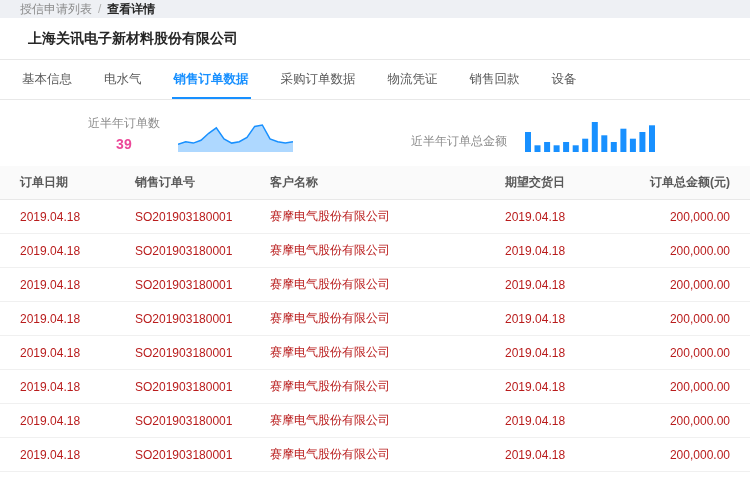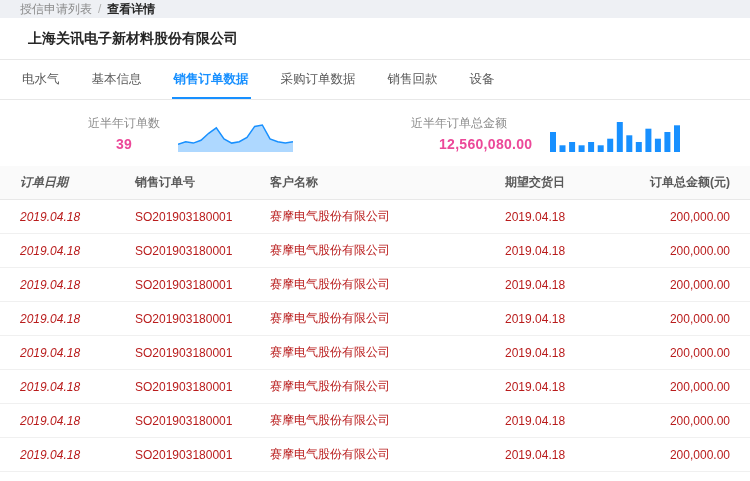--- a/index.html
+++ b/index.html
@@ -44,60 +44,60 @@
   
   table { width:100%; border-collapse:collapse; table-layout:fixed; font-size:12px; }
   thead th {
     background:#fafafa; color:#595959; font-weight:bold; text-align:left;
     padding:8px 0; border-bottom:1px solid #e8e8e8;
   }
   tbody td {
     color:#b91c1c; text-align:left; padding:8px 0;
     border-bottom:1px solid #f0f0f0; white-space:nowrap; overflow:hidden;
   }
-  th:first-child, td:first-child { padding-left:20px;font-style:italic; }
+  th:first-child, td:first-child { padding-left:20px; }
   th:last-child, td:last-child { text-align:right; padding-right:20px; }
 </style>
 </head>
 <body>
 
 <div class="breadcrumb-bar">
   <span class="bc-parent">授信申请列表</span>
   <span class="bc-sep">/</span>
   <span class="bc-current">查看详情</span>
 </div>
 
 <div class="page-header">
   <h1 class="page-title">上海关讯电子新材料股份有限公司</h1>
 </div>
 
 <div class="tabs" id="tabs">
+    <div class="tab">基本信息</div>
     <div class="tab">电水气</div>
-    <div class="tab">基本信息</div>
     <div class="tab active">销售订单数据</div>
     <div class="tab">采购订单数据</div>
+    <div class="tab">物流凭证</div>
     <div class="tab">销售回款</div>
     <div class="tab">设备</div>
   </div>
 
 <div class="stats">
   <div class="stat">
     <div class="stat-text">
       <span class="stat-label">近半年订单数</span>
       <span class="stat-value">39</span>
     </div>
     <svg class="stat-chart" id="sparkline" width="115" height="32">
         <polygon points="0,32 0.0,24.4 7.7,21.7 15.3,23.1 23.0,20.3 30.7,13.3 38.3,7.8 46.0,18.9 53.7,23.1 61.3,21.7 69.0,17.5 76.7,6.4 84.3,5.0 92.0,18.9 99.7,21.7 107.3,23.1 115.0,21.7 115,32" fill="rgba(24,144,255,0.35)"></polygon>
         <polyline points="0.0,24.4 7.7,21.7 15.3,23.1 23.0,20.3 30.7,13.3 38.3,7.8 46.0,18.9 53.7,23.1 61.3,21.7 69.0,17.5 76.7,6.4 84.3,5.0 92.0,18.9 99.7,21.7 107.3,23.1 115.0,21.7" fill="none" stroke="#1890ff" stroke-width="1.5"></polyline>
       </svg>
   </div>
   <div class="stat">
     <div class="stat-text">
       <span class="stat-label">近半年订单总金额</span>
-      <span class="stat-value">12,560,080.00</span>
     </div>
     <svg class="stat-chart" id="barchart" width="130" height="34">
         <rect x="0.0" y="14.0" width="6.0" height="20.0" fill="#1890ff"></rect>
         <rect x="9.5" y="27.3" width="6.0" height="6.7" fill="#1890ff"></rect>
         <rect x="19.1" y="24.0" width="6.0" height="10.0" fill="#1890ff"></rect>
         <rect x="28.6" y="27.3" width="6.0" height="6.7" fill="#1890ff"></rect>
         <rect x="38.1" y="24.0" width="6.0" height="10.0" fill="#1890ff"></rect>
         <rect x="47.7" y="27.3" width="6.0" height="6.7" fill="#1890ff"></rect>
         <rect x="57.2" y="20.7" width="6.0" height="13.3" fill="#1890ff"></rect>
         <rect x="66.8" y="4.0" width="6.0" height="30.0" fill="#1890ff"></rect>

